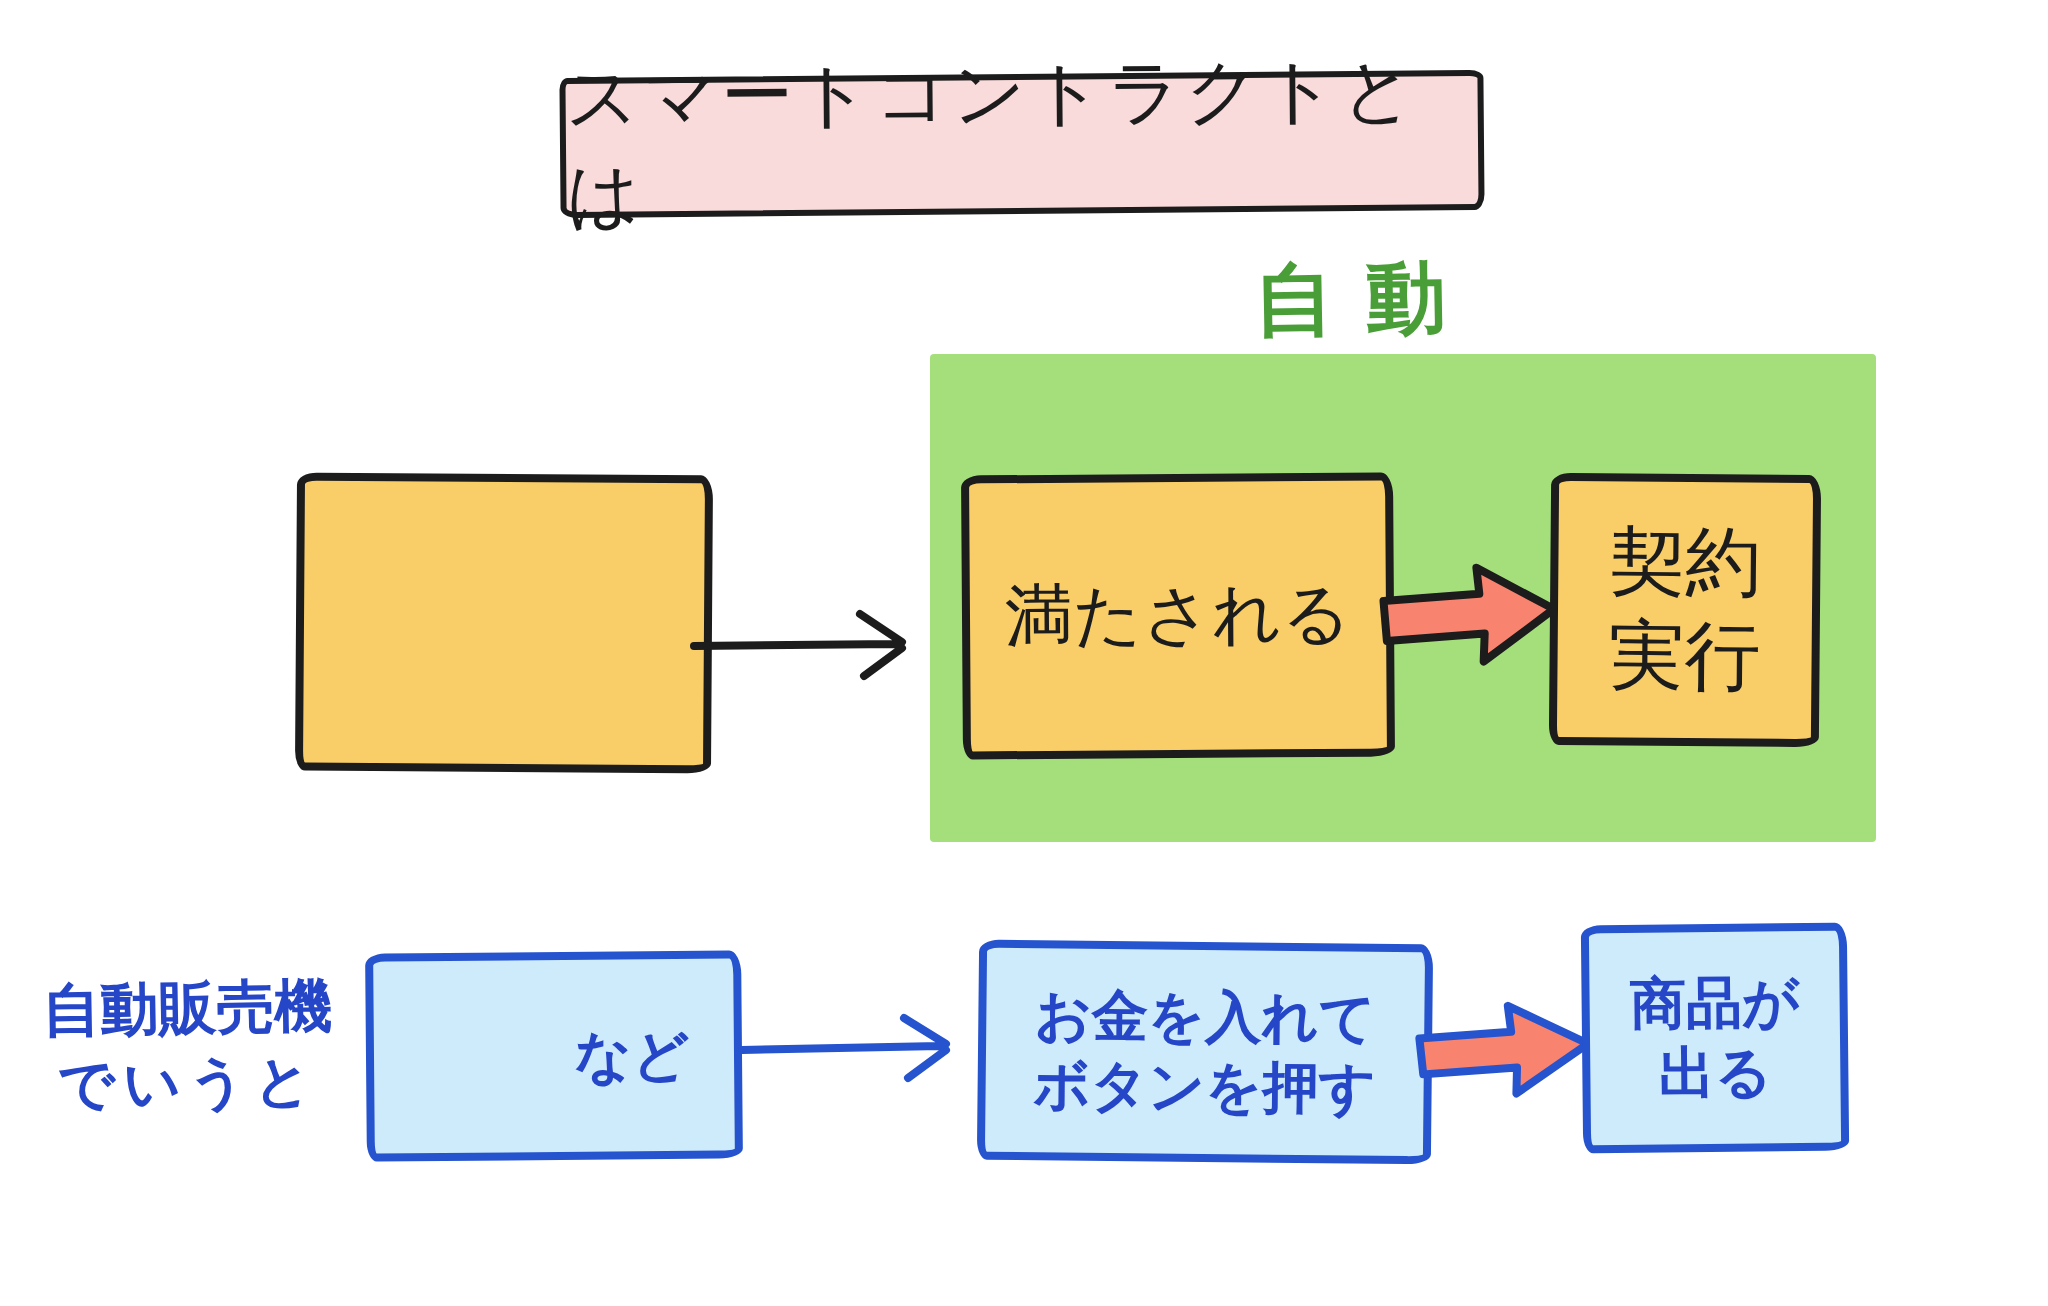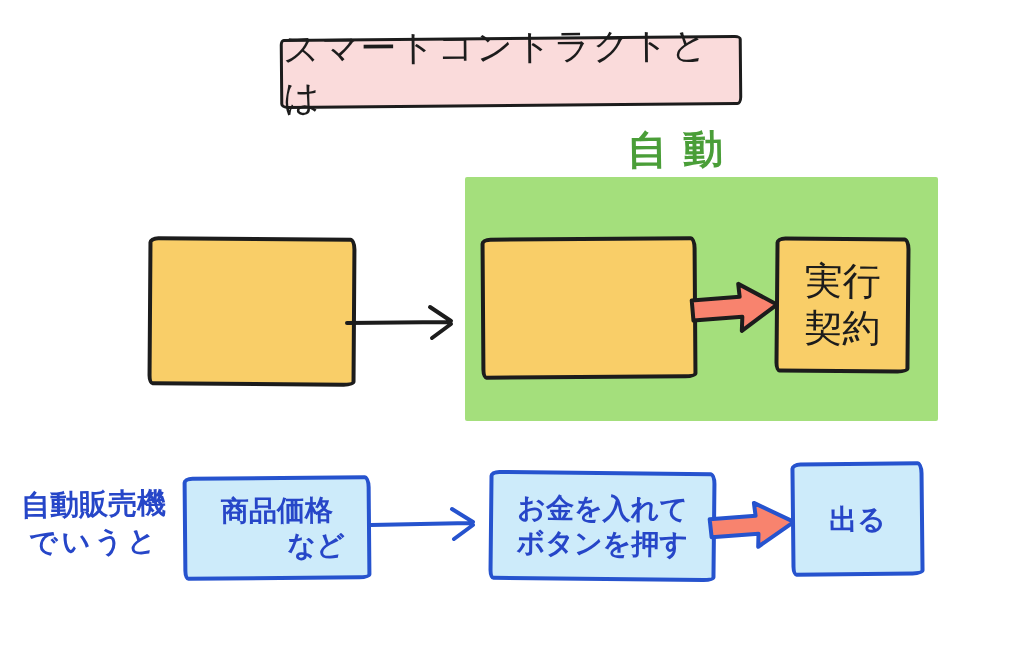--- a/index.html
+++ b/index.html
@@ -75,40 +75,40 @@
   <div id="decision-box" class="abs box sketchy orange">
   </div>
 
   <div class="abs" style="left:344px;top:300px;">
     <svg width="130" height="44" viewBox="0 0 130 44">
       <path d="M3 23 L104 22 M86 7 L107 21 M88 38 L107 24" fill="none" stroke="#1c1c1c" stroke-width="4" stroke-linecap="round"></path>
     </svg>
   </div>
 
   <div id="condition-box" class="abs box sketchy orange">
+    <span>満たされる</span>
   </div>
 
   <div class="abs" style="left:688px;top:276px;transform:rotate(-2deg);">
     <svg width="94" height="62" viewBox="0 0 94 62">
       <path d="M4 23 L52 21 L51 8 L89 30 L53 55 L54 41 L5 43 Z" fill="#f8836e" stroke="#1c1c1c" stroke-width="4" stroke-linejoin="round"></path>
     </svg>
   </div>
 
   <div id="execution-box" class="abs box sketchy orange">
+    <span>契約</span>
     <span>実行</span>
-    <span>契約</span>
   </div>
 
   <div id="vending-label" class="abs">
     <div class="l1">自動販売機</div>
     <div class="l2">でいうと</div>
   </div>
 
   <div id="price-box" class="abs box sketchy blue">
-    <span>商品価格</span>
     <span id="price-line2">など</span>
   </div>
 
   <div class="abs" style="left:368px;top:502px;">
     <svg width="128" height="44" viewBox="0 0 128 44">
       <path d="M3 23 L102 21 M84 7 L105 20 M86 37 L105 23" fill="none" stroke="#2653ce" stroke-width="4" stroke-linecap="round"></path>
     </svg>
   </div>
 
   <div id="insert-box" class="abs box sketchy blue">
@@ -116,16 +116,17 @@
     <span>ボタンを押す</span>
   </div>
 
   <div class="abs" style="left:706px;top:494px;transform:rotate(-3deg);">
     <svg width="94" height="60" viewBox="0 0 94 60">
       <path d="M4 23 L50 22 L49 9 L88 30 L51 53 L52 40 L5 41 Z" fill="#f8836e" stroke="#2653ce" stroke-width="4" stroke-linejoin="round"></path>
     </svg>
   </div>
 
   <div id="dispense-box" class="abs box sketchy blue">
+    <span>商品が</span>
     <span>出る</span>
   </div>
 
 </div>
 
 </body></html>

